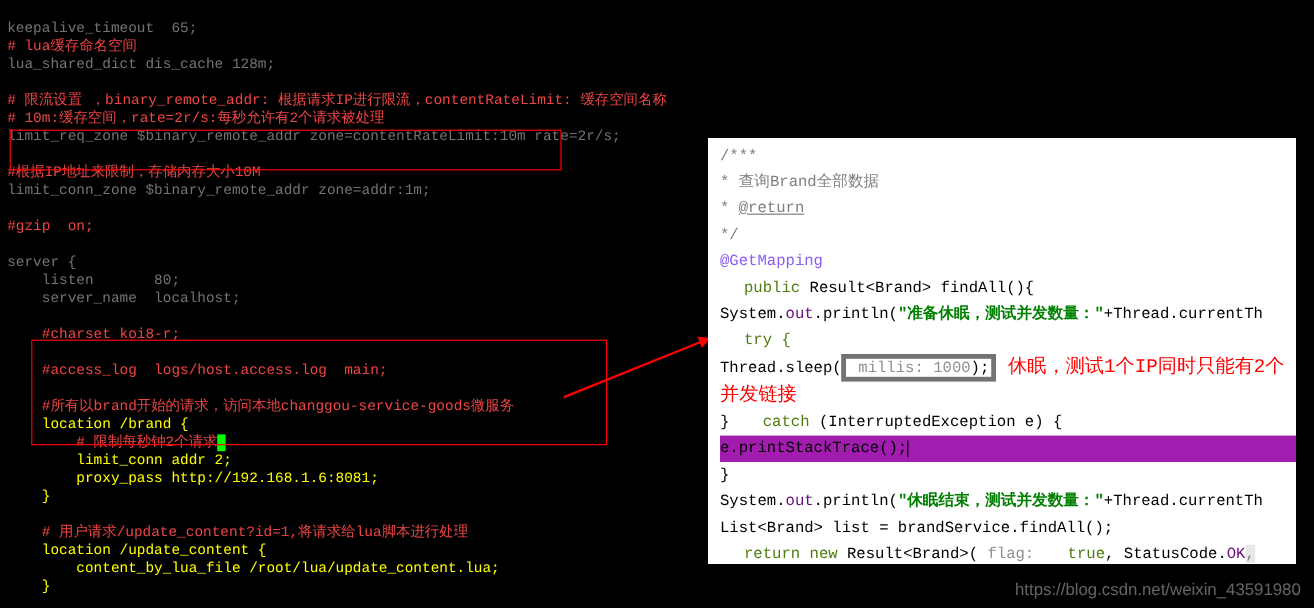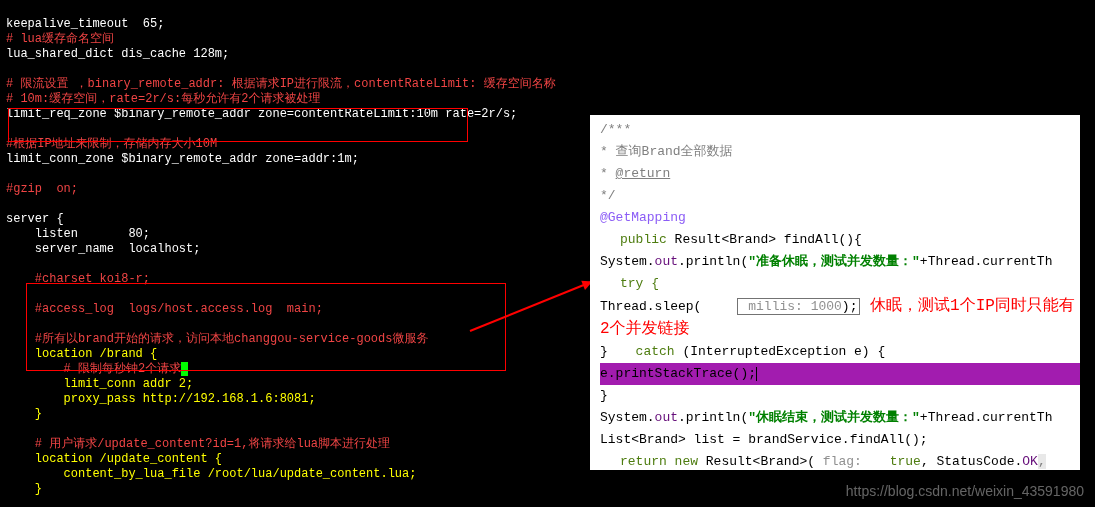--- a/index.html
+++ b/index.html
@@ -14,21 +14,21 @@
 }
 .terminal {
   position: absolute;
   left: 0;
   top: 0;
   width: 580px;
   padding: 2px 6px;
   line-height: 15px;
   white-space: pre;
 }
-.t-white { color: #ffffff; }
+.t-white { color: #737373; }
 .t-cyan { color: #ef4444; }
 .t-yellow { color: #ffff00; }
 .t-green-bg { background: #00ff00; color: #000; }
 .box1 {
   position: absolute;
   left: 8px;
   top: 108px;
   width: 460px;
   height: 34px;
   border: 1px solid #ff0000;
@@ -54,21 +54,21 @@
   padding: 4px 0 0 10px;
   overflow: hidden;
 }
 .ide .gray { color: #808080; }
 .ide .gray-u { color: #808080; text-decoration: underline; margin-top: 36px; }
 .ide .kw { color: #4d7c0f; font-weight: normal; margin-left: 20px; }
 .ide .olive { color: #8b5cf6; }
 .ide .purple { color: #660e7a; }
 .ide .str { color: #008000; font-weight: bold; }
 .ide .hl-line { background: #a21caf; }
-.ide .red-box { border: 1px solid #737373; padding: 0 2px; margin-left: 36px; }
+.ide .red-box { border: 4px solid #737373; padding: 0 2px; }
 .ide .red-txt { color: #ff0000; font-size: 16px; }
 .ide .gray-param { color: #909090; }
 .ide .gray-bg { background: #e8e8e8; color: #808080; }
 .ide .caret::after { content: ""; display: inline-block; width: 1px; height: 14px; background: #000; vertical-align: middle; }
 .arrow {
   position: absolute;
   left: 470px;
   top: 330px;
   width: 130px;
   height: 2px;

